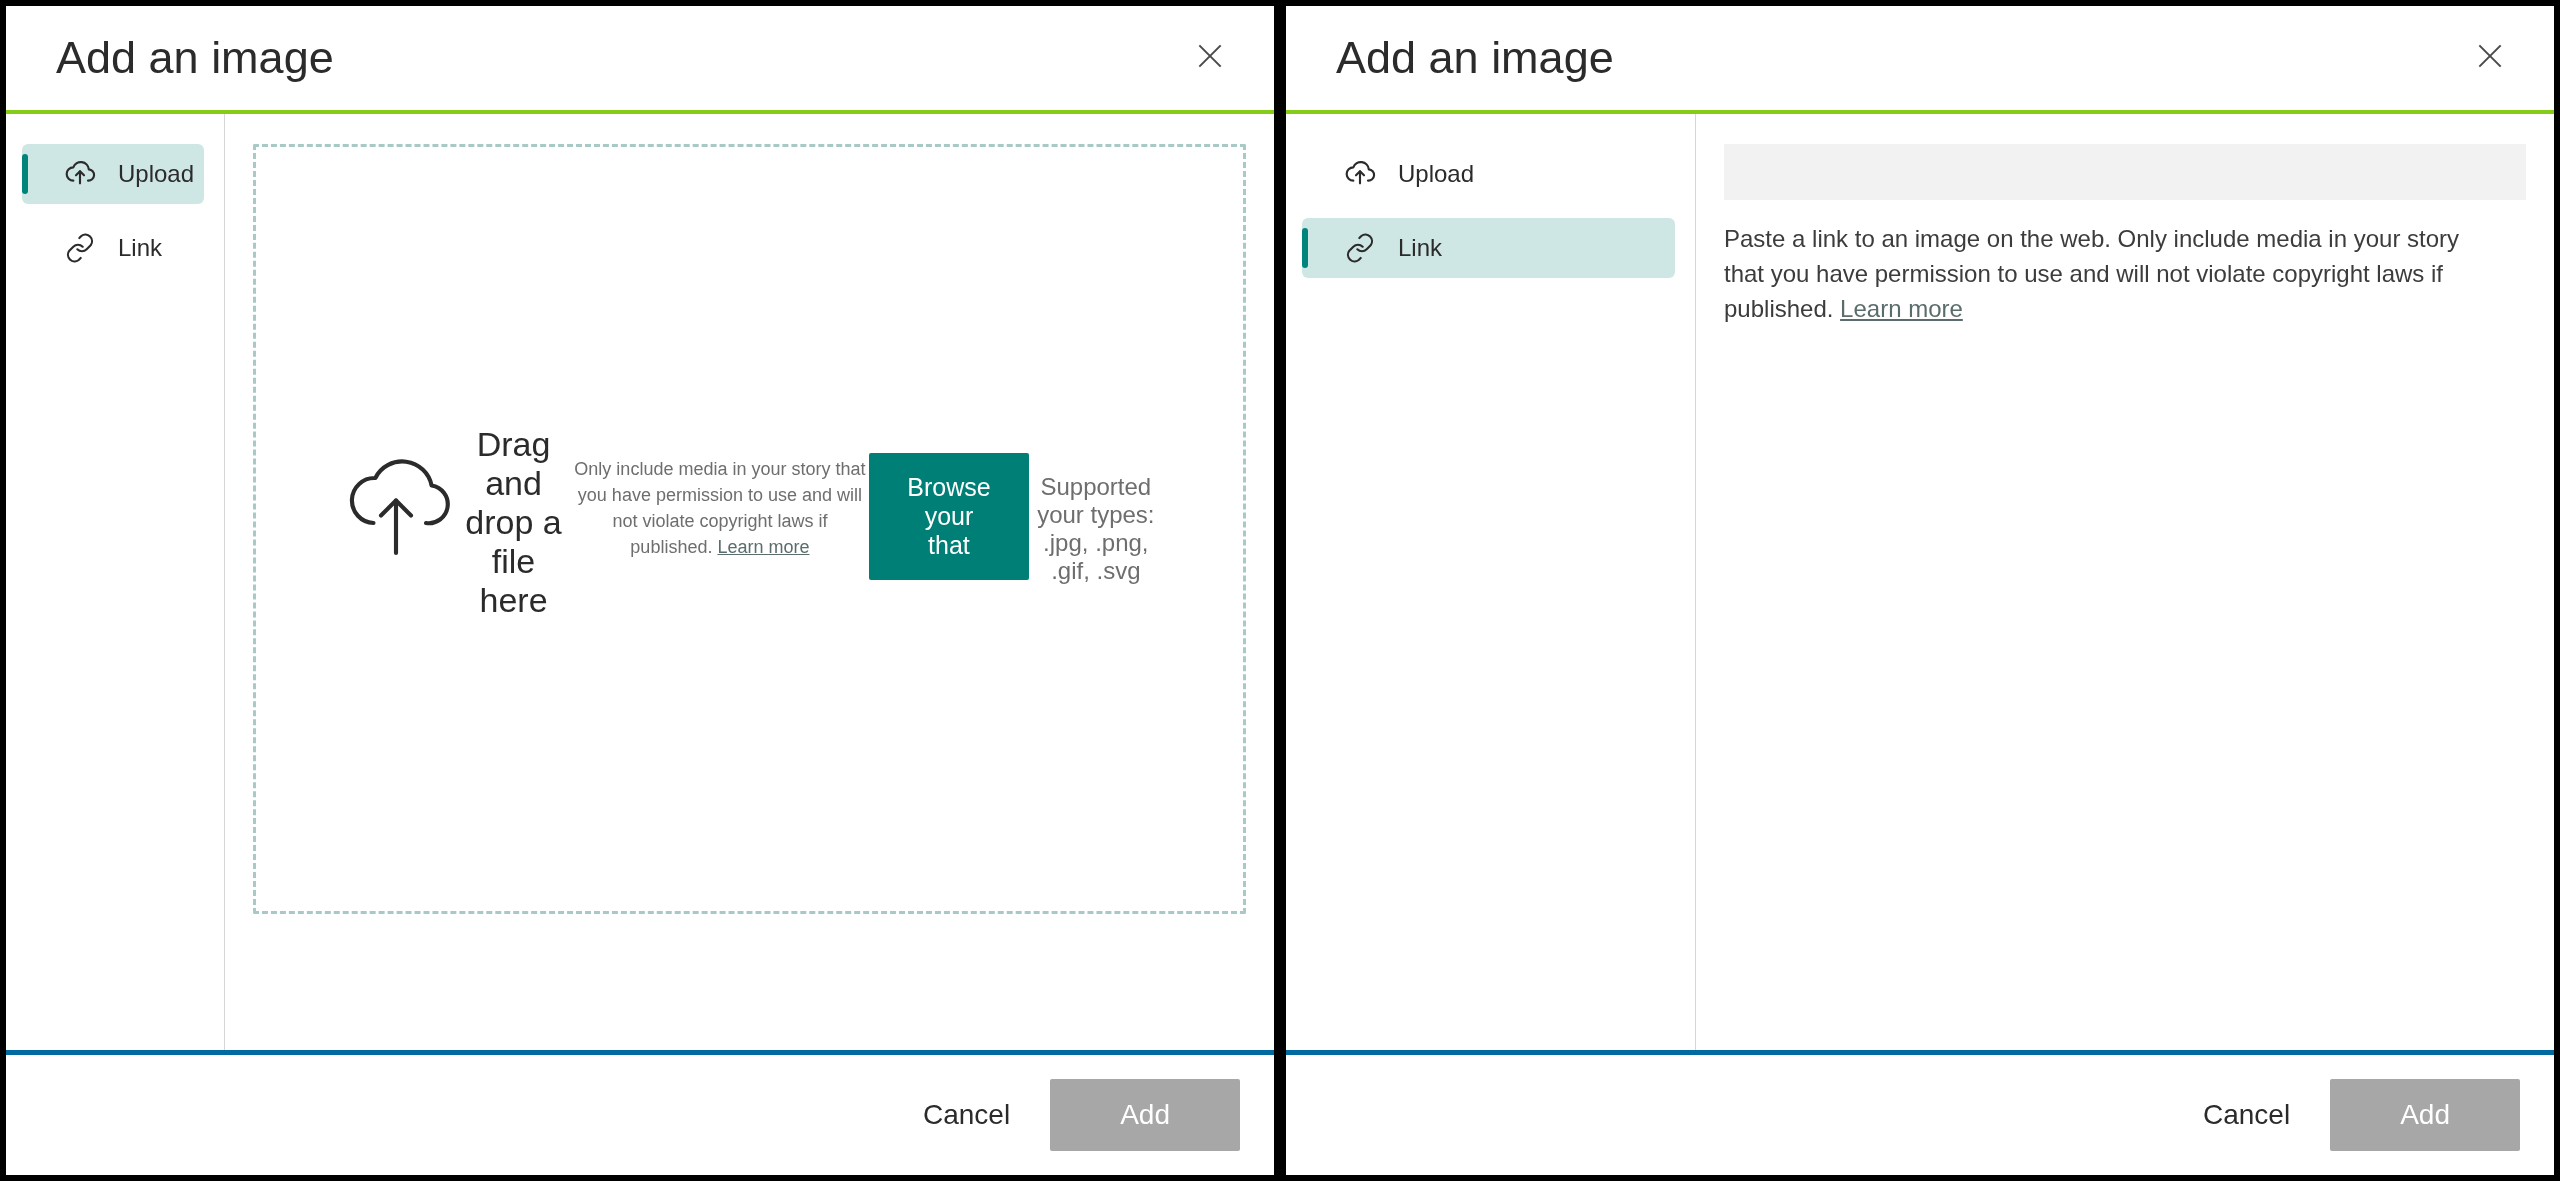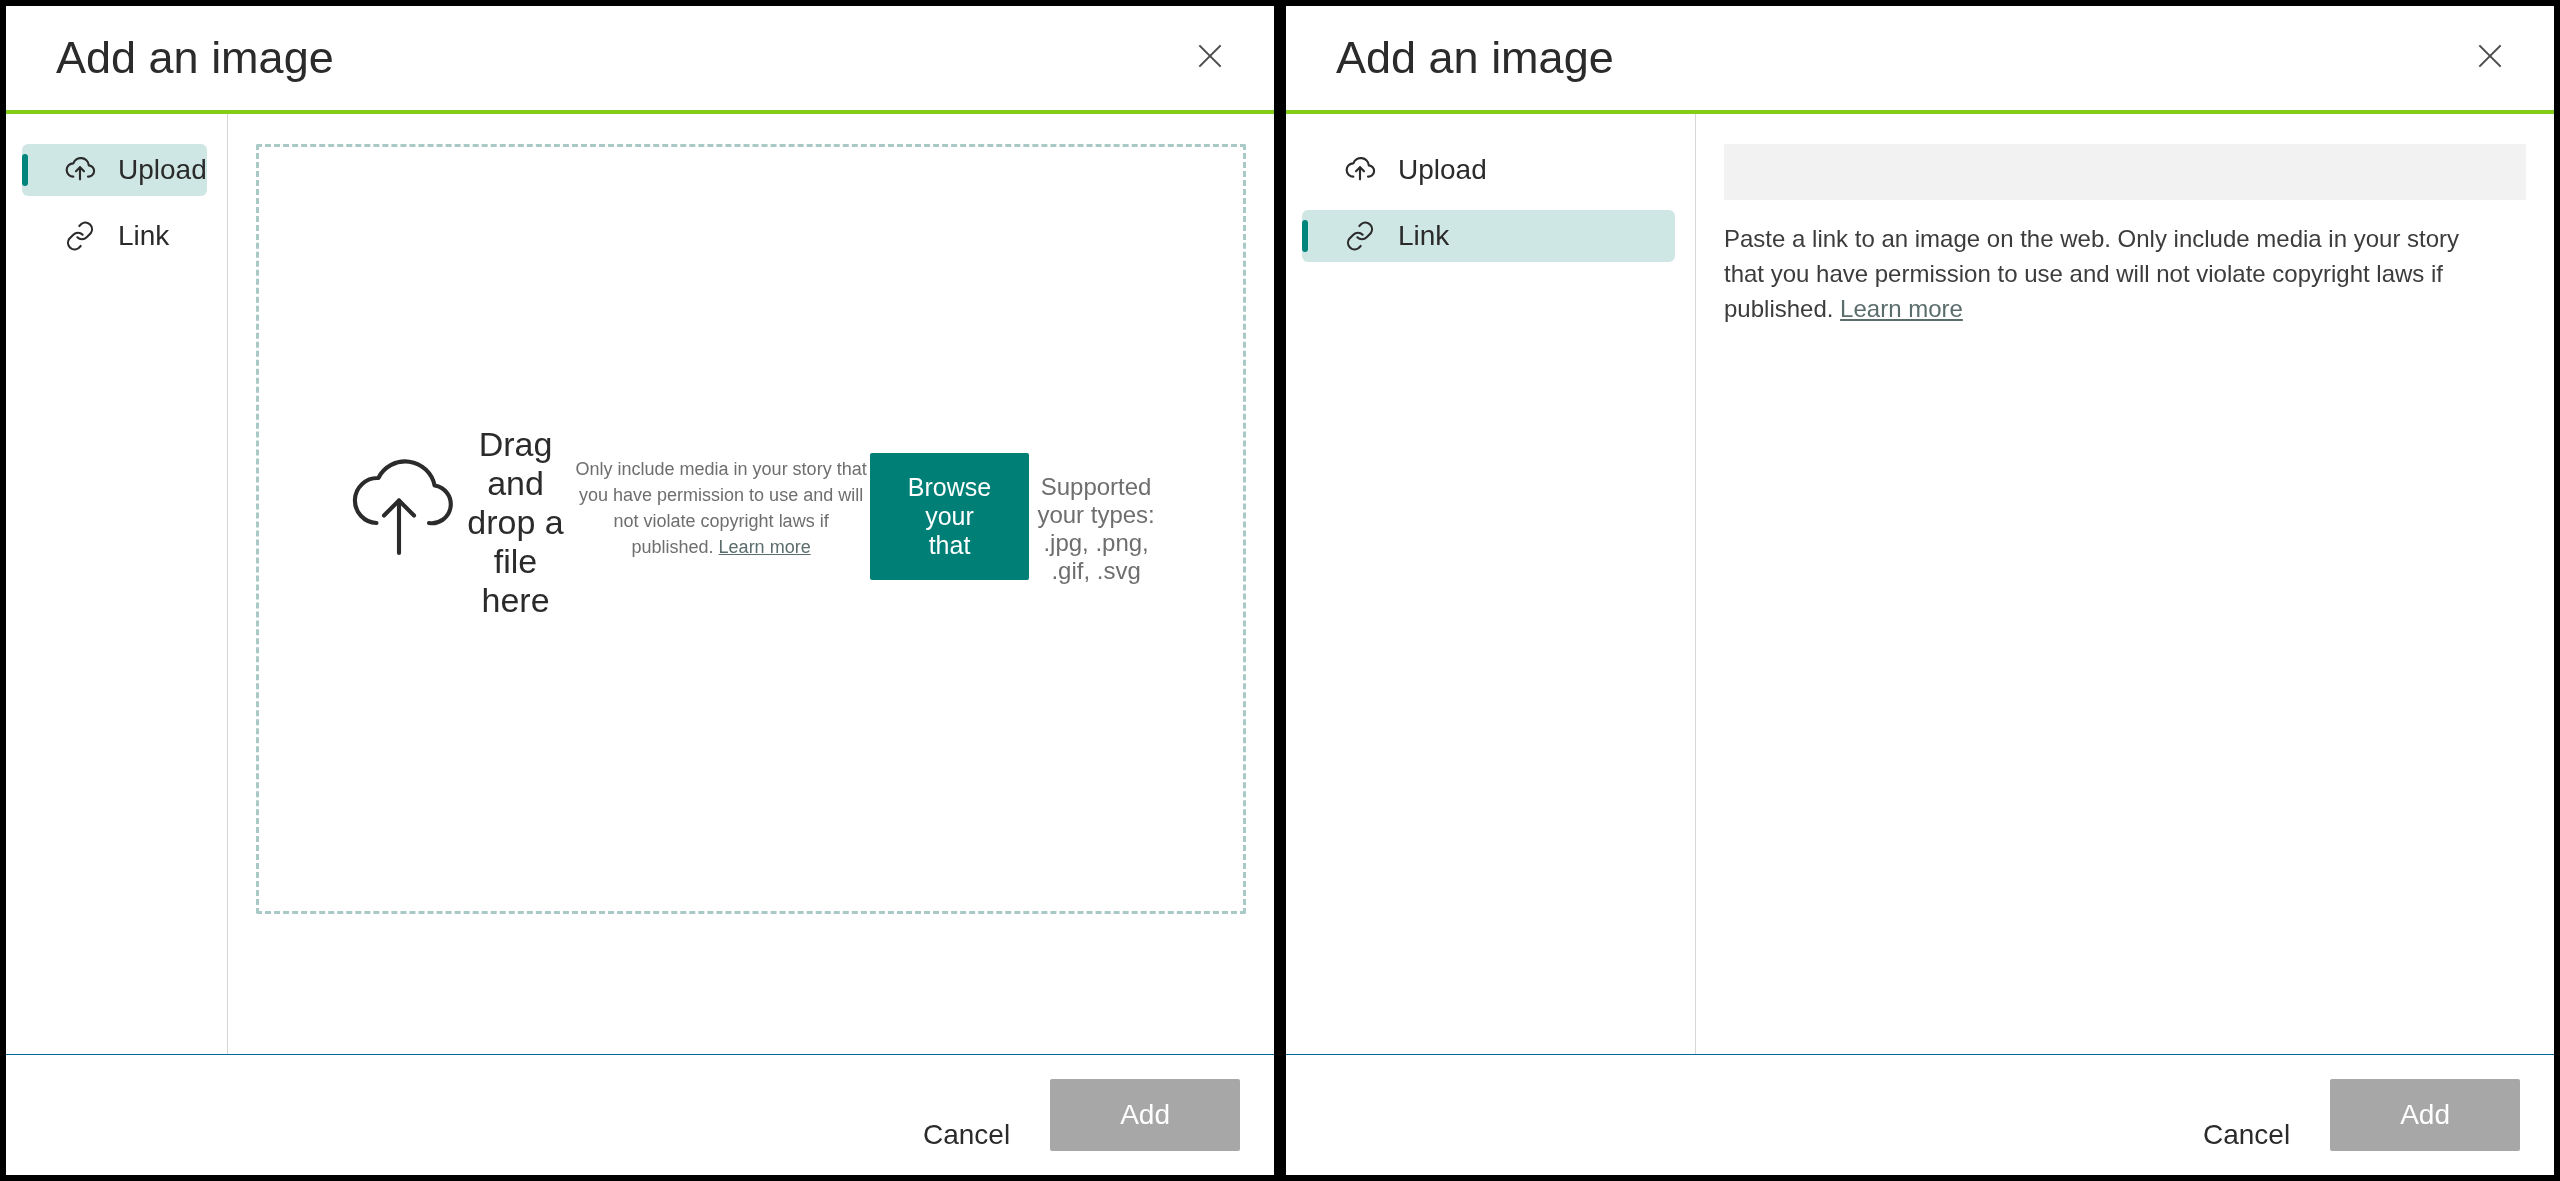--- a/index.html
+++ b/index.html
@@ -55,26 +55,26 @@
     border-right: 1px solid #d6d6d6;
     padding: 30px 20px 30px 16px;
     display: flex;
     flex-direction: column;
     gap: 14px;
   }
   .sidebar-item {
     display: flex;
     align-items: center;
     gap: 22px;
-    height: 52px;
+    height: 60px;
     padding: 0 0 0 42px;
     border-radius: 6px;
     cursor: pointer;
     position: relative;
-    font-size: 28px;
+    font-size: 24px;
     color: #2b2b2b;
   }
   .sidebar-item.active {
     background: #cfe7e4;
   }
   .sidebar-item.active::before {
     content: "";
     position: absolute;
     left: 0;
     top: 10px;
@@ -160,25 +160,25 @@
     color: #2b2b2b;
   }
   .link-help {
     font-size: 24px;
     line-height: 1.45;
     color: #3c3c3c;
     max-width: 760px;
   }
 
   .dialog-footer {
-    border-top: 1px solid #0369a1;
+    border-top: 5px solid #0369a1;
     padding: 24px 34px;
     display: flex;
     justify-content: flex-end;
-    align-items: flex-end;
+    align-items: center;
     gap: 40px;
   }
   .cancel-btn {
     background: none;
     border: none;
     font-size: 28px;
     color: #2b2b2b;
     cursor: pointer;
   }
   .add-btn {

